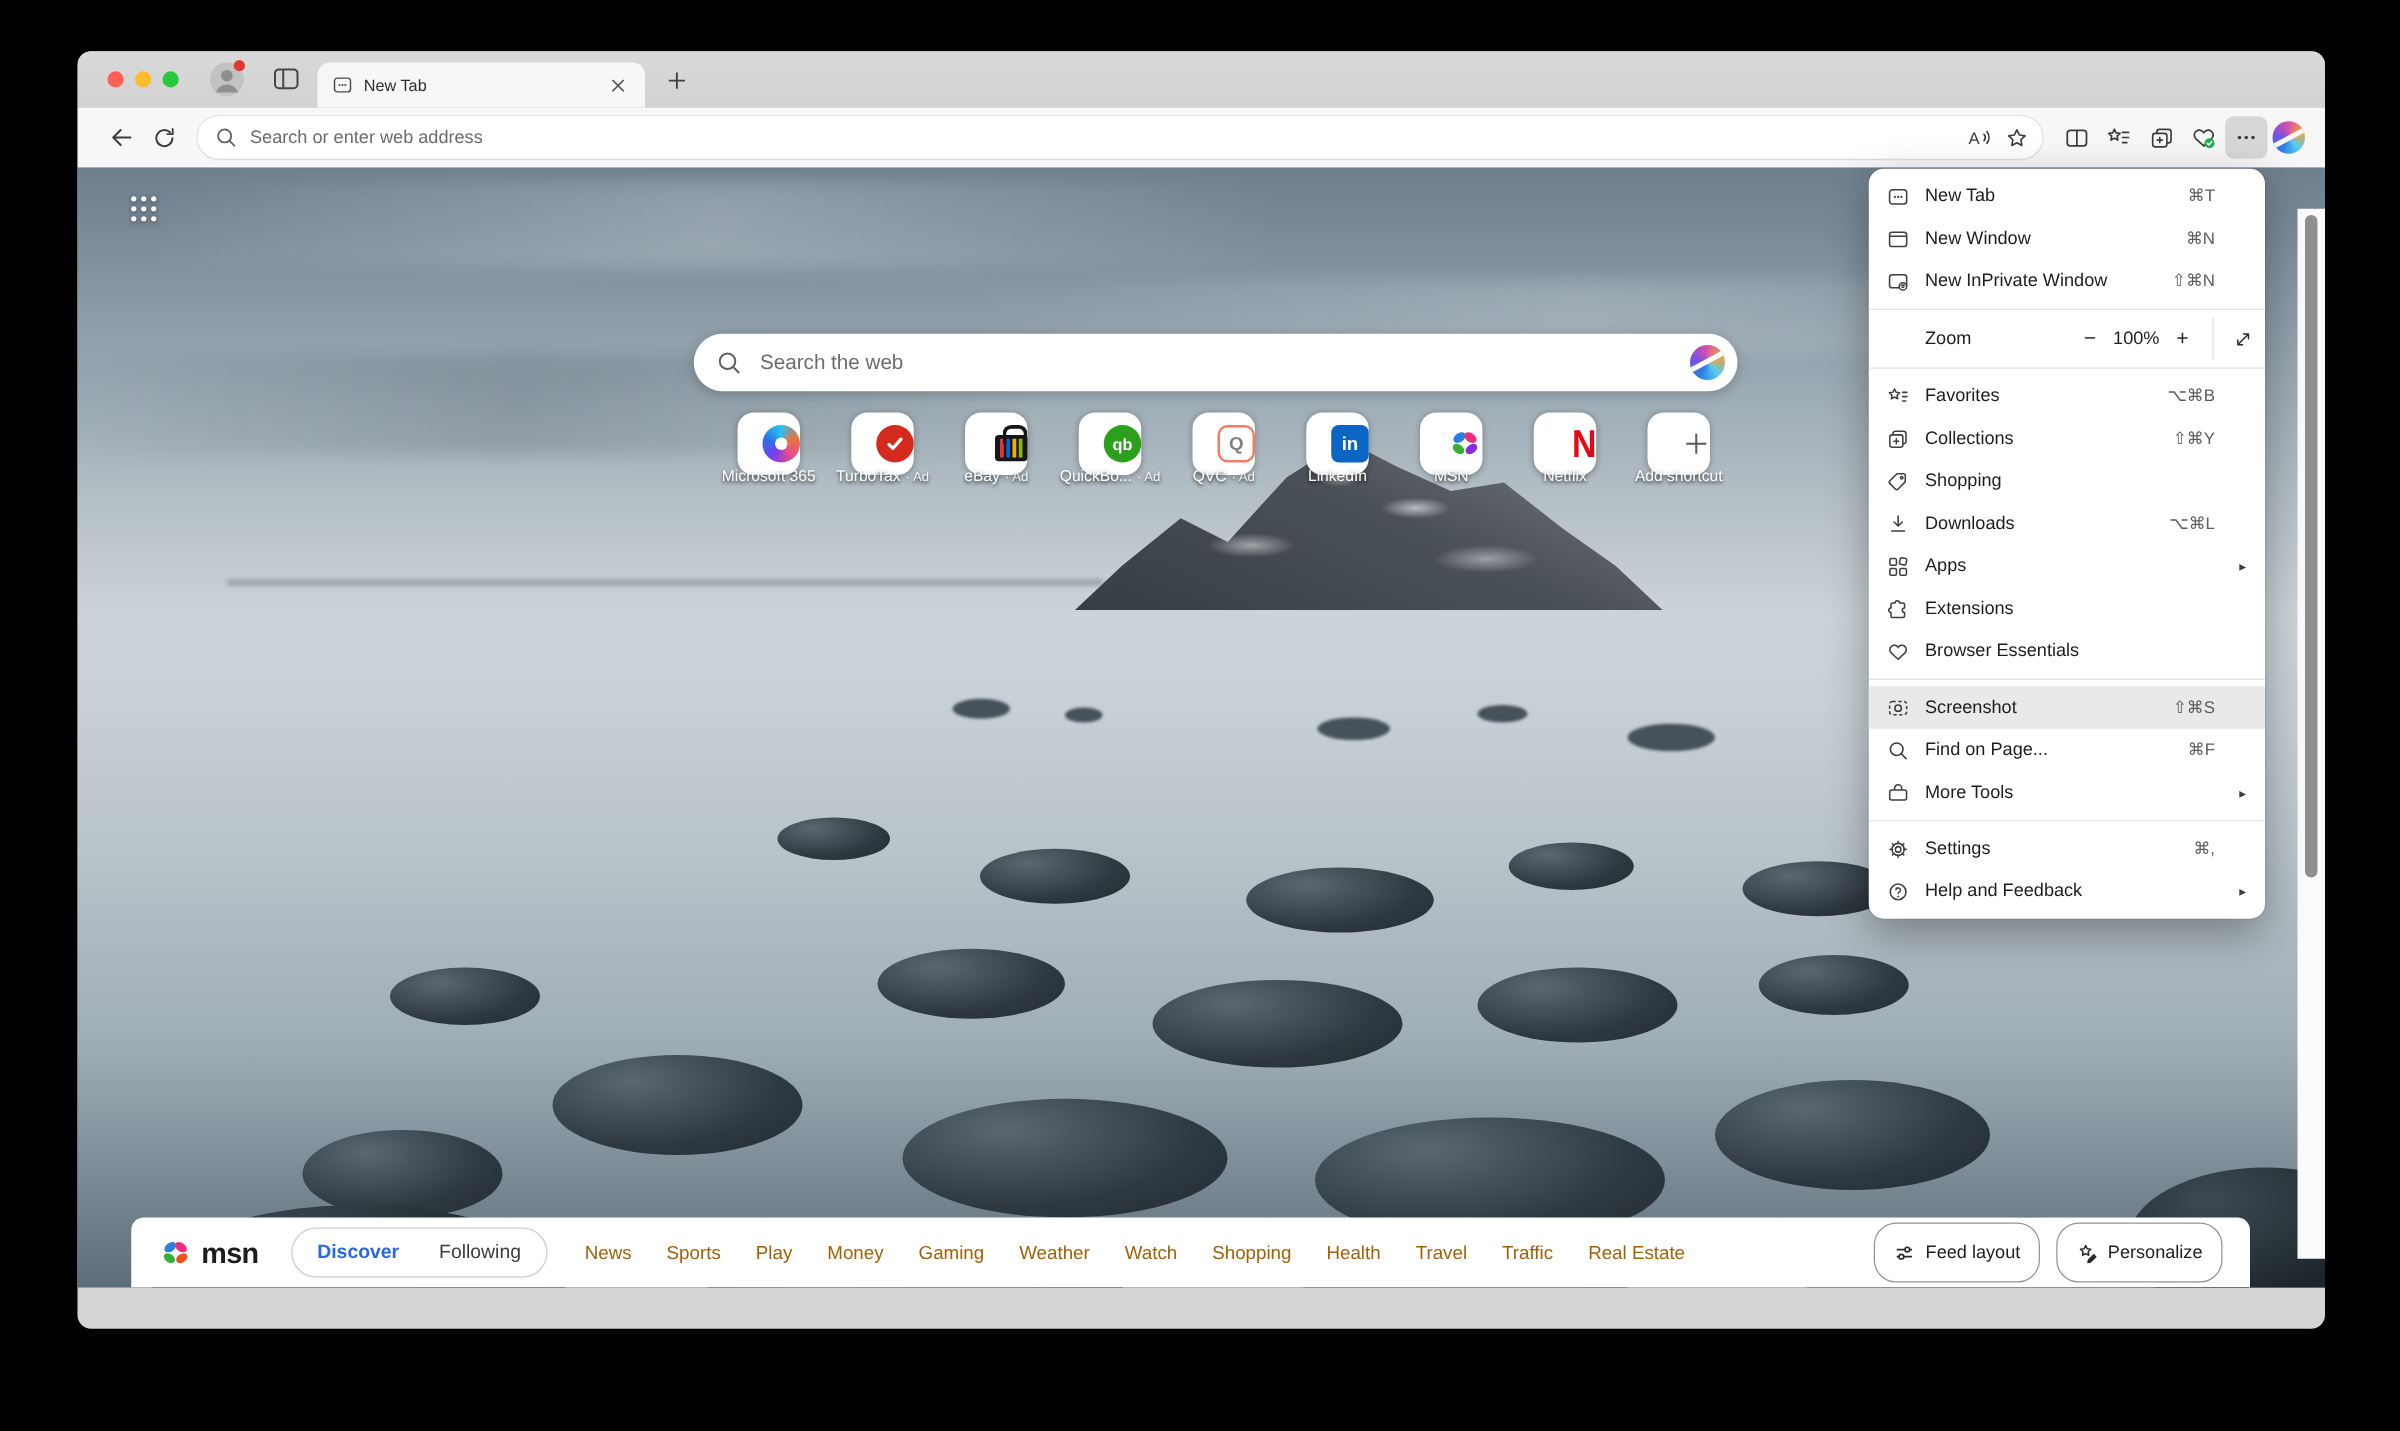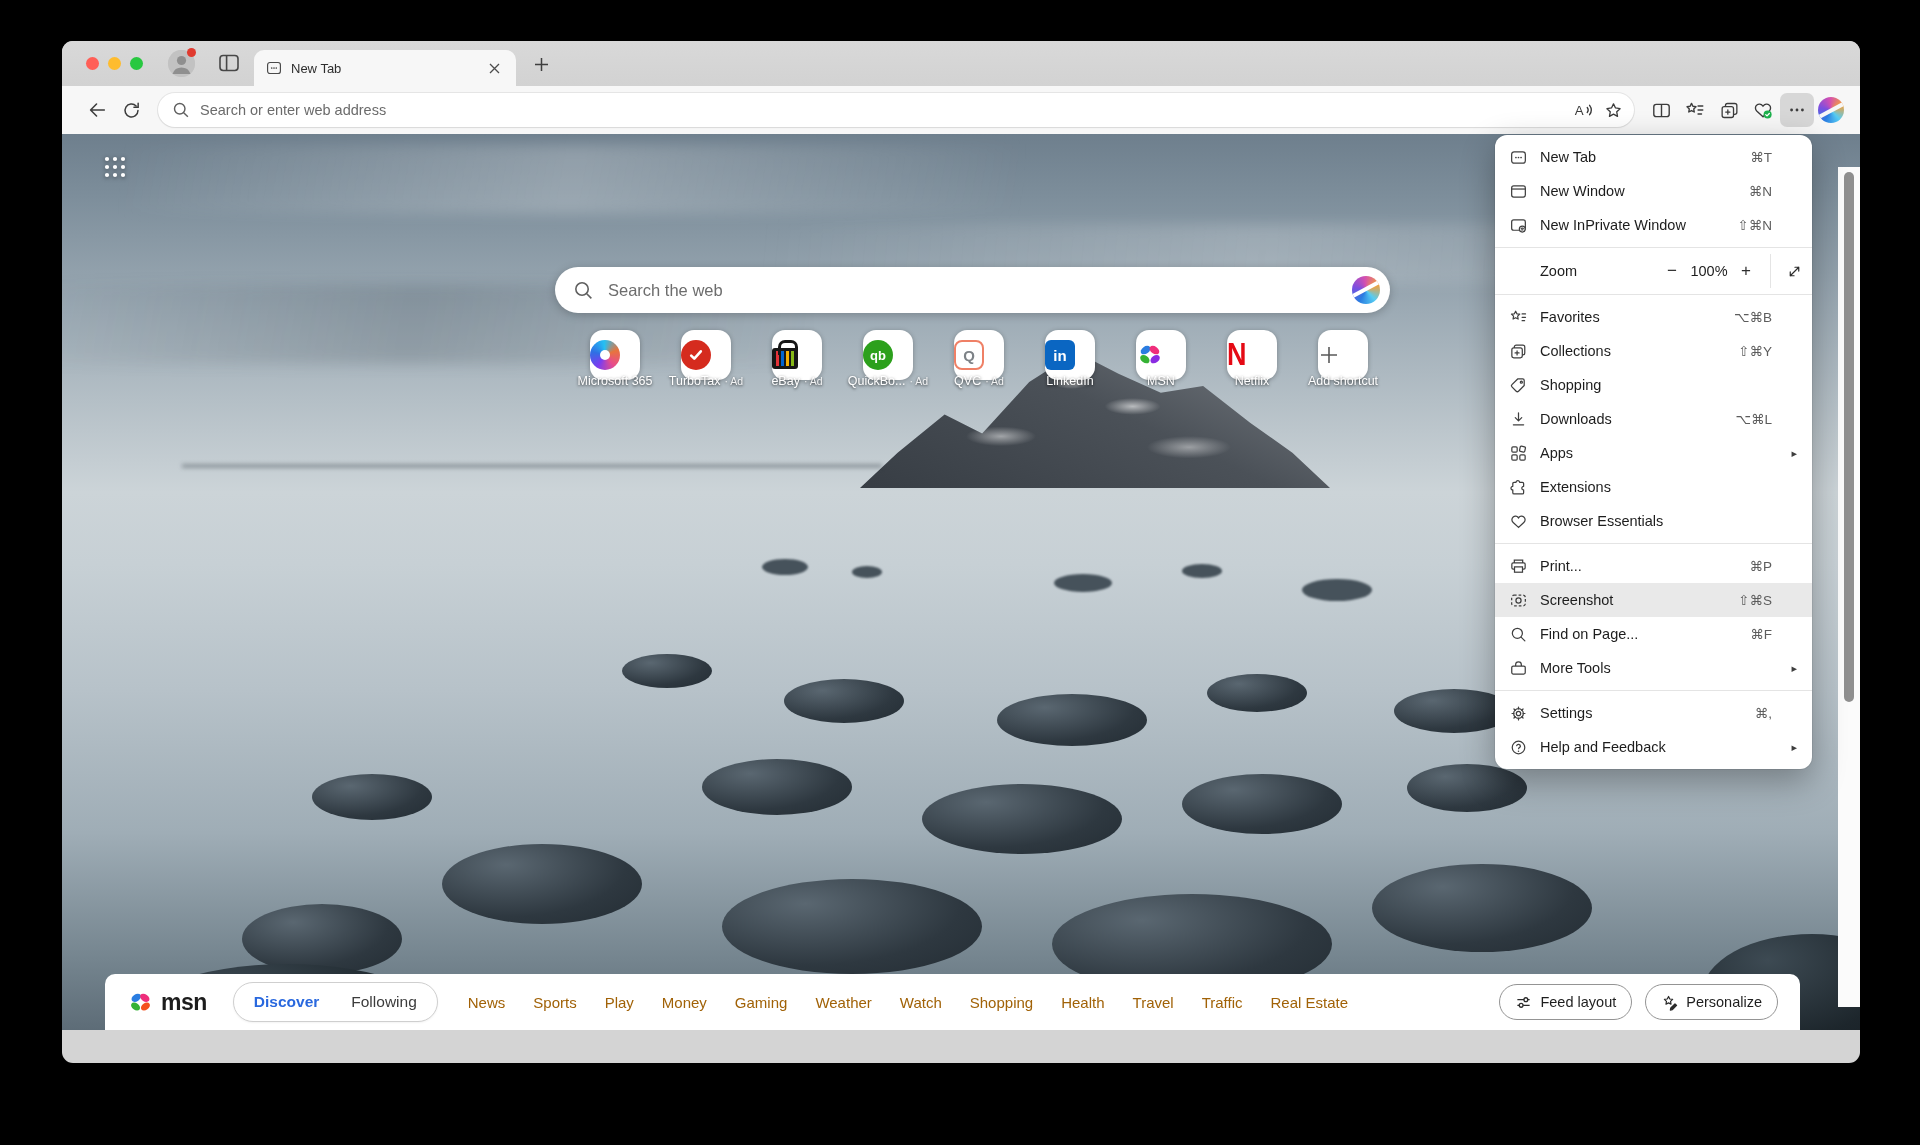--- a/index.html
+++ b/index.html
@@ -73,21 +73,21 @@
   
   .ntp-search{position:absolute;left:493px;top:133px;width:835px;height:46px;background:#fff;border-radius:23px;
       display:flex;align-items:center;padding:0 10px 0 18px;box-shadow:0 2px 10px rgba(0,0,0,.22);}
   .ntp-search input{flex:1;border:none;outline:none;background:transparent;font-size:16.5px;color:#0f766e;
       font-family:inherit;margin-left:12px;}
   .ntp-search input::placeholder{color:#6d6d6d;}
 
   
   .shorts{position:absolute;left:528px;top:196px;display:flex;gap:41px;}
   .sc{position:relative;width:50px;height:50px;}
-  .sc .tile{width:50px;height:50px;background:#fff;border-radius:13px;display:flex;align-items:center;justify-content:flex-start;
+  .sc .tile{width:50px;height:50px;background:#fff;border-radius:13px;display:flex;align-items:center;justify-content:flex-end;
       box-shadow:0 1px 5px rgba(0,0,0,.28);}
   .sc .cap{position:absolute;top:44px;left:50%;transform:translateX(-50%);white-space:nowrap;color:#fff;
       font-size:12.5px;text-shadow:0 1px 3px rgba(0,0,0,.75);display:flex;align-items:baseline;gap:4px;}
   .sc .ad{font-size:10.5px;color:rgba(255,255,255,.9);}
   .orb-365{width:30px;height:30px;border-radius:50%;position:relative;
       background:conic-gradient(from 140deg,#e84c8b,#7b3df0,#2f6fe4,#25c0f4,#e8743c,#e84c8b);}
   .orb-365::after{content:"";position:absolute;left:10px;top:10px;width:10px;height:10px;border-radius:50%;background:#fff;}
   .circ{border-radius:50%;display:flex;align-items:center;justify-content:center;}
   .tt{width:30px;height:30px;background:#d52b1e;}
   .qb{width:30px;height:30px;background:#2ca01c;color:#fff;font-weight:bold;font-size:13px;}
@@ -108,21 +108,21 @@
   .msnlogo{display:flex;align-items:center;gap:7px;}
   .msnlogo .t{font-size:23px;font-weight:600;color:#1c1c1c;letter-spacing:-.5px;}
   .feedpill{margin-left:26px;height:40px;border:1px solid #cfcfcf;border-radius:21px;display:flex;align-items:center;
       background:#fff;padding:0 4px;box-shadow:0 1px 2px rgba(0,0,0,.05);}
   .feedpill .ft{padding:0 16px;font-size:15.5px;}
   .ft.active{font-weight:bold;}
   .ft.rest{color:#3c3c3c;}
   .bnav{margin-left:30px;display:flex;gap:28px;font-size:15px;color:#a16207;}
   .bnav span{cursor:pointer;}
   .bspacer{flex:1;}
-  .obtn{height:36px;border:1px solid #949494;border-radius:18px;display:flex;align-items:center;gap:8px;
+  .obtn{height:48px;border:1px solid #949494;border-radius:18px;display:flex;align-items:center;gap:8px;
       padding:0 15px;font-size:14.5px;color:#1e1e1e;background:#fff;}
   .obtn + .obtn{margin-left:13px;}
 
   
   .sb-track{position:absolute;left:1776px;top:126px;width:22px;height:840px;background:#fbfbfb;}
   .sb-thumb{position:absolute;left:1782px;top:131px;width:10px;height:530px;background:#8f8f8f;border-radius:5px;}
 
   
   .menu{position:absolute;left:1495px;top:135px;width:317px;background:#fff;border-radius:12px;padding:5px 0;
       box-shadow:0 0 0 1px rgba(0,0,0,.06),0 12px 34px rgba(0,0,0,.32);font-size:14.5px;color:#1d1d1d;z-index:60;}
@@ -598,31 +598,20 @@
         <svg width="19" height="19" viewBox="0 0 20 20" fill="none" stroke="#3f3f3f" stroke-width="1.3">
           <path d="M10 16.2l-5.6-5.1C2.6 9.4 2.6 6.8 4.4 5.3a3.7 3.7 0 0 1 5.3.5l.3.4.3-.4a3.7 3.7 0 0 1 5.3-.5c1.8 1.5 1.8 4.1 0 5.8z"></path>
         </svg>
       </span>
       <span class="mlabel">Browser Essentials</span>
       <span class="mshort"></span>
     </div>
 
     <div class="msep"></div>
 
-    <div class="mrow">
-      <span class="mico">
-        <svg width="19" height="19" viewBox="0 0 20 20" fill="none" stroke="#3f3f3f" stroke-width="1.3">
-          <path d="M5.6 6.3V3.4h8.8v2.9"></path>
-          <rect x="3" y="6.3" width="14" height="6.4" rx="1.4"></rect>
-          <rect x="5.8" y="10.4" width="8.4" height="5.6" fill="#fff"></rect>
-        </svg>
-      </span>
-      <span class="mlabel">Print...</span>
-      <span class="mshort">⌘P</span>
-    </div>
 
     <div class="mrow hl">
       <span class="mico">
         <svg width="19" height="19" viewBox="0 0 20 20" fill="none" stroke="#3f3f3f" stroke-width="1.3">
           <rect x="2.8" y="4.4" width="14.4" height="11.2" rx="2.4" stroke-dasharray="2.8 2.1"></rect>
           <circle cx="10" cy="10" r="2.7"></circle>
         </svg>
       </span>
       <span class="mlabel">Screenshot</span>
       <span class="mshort">⇧⌘S</span>

